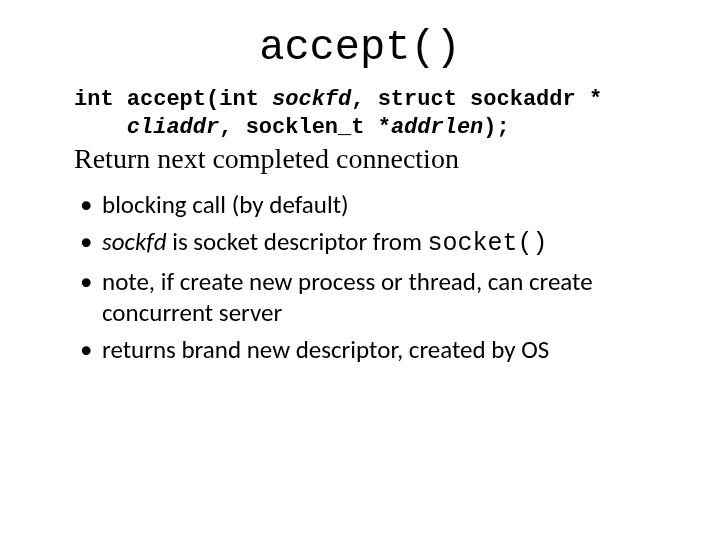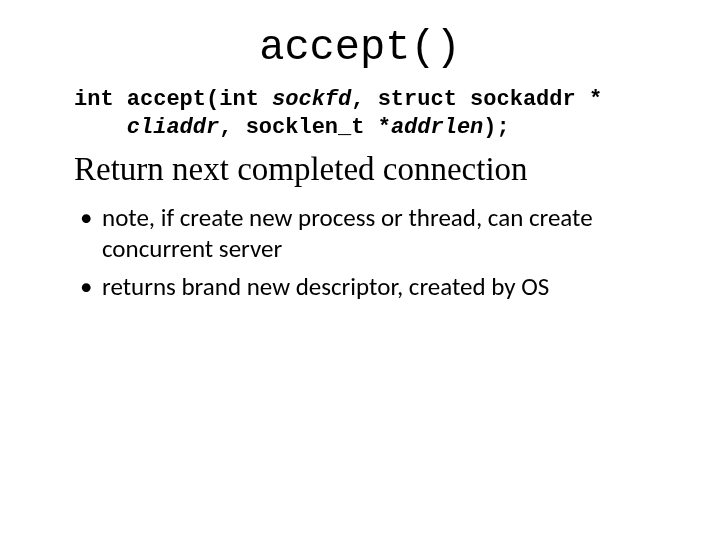--- a/index.html
+++ b/index.html
@@ -23,29 +23,29 @@
     font-size: 42px;
     text-align: center;
     margin: 6px 0 14px 0;
     letter-spacing: 0px;
   }
   .signature {
     font-family: "Courier New", Courier, monospace;
     font-size: 22px;
     line-height: 1.25;
     font-weight: bold;
-    margin: 0 0 10px 30px;
+    margin: 0 0 2px 30px;
     white-space: pre;
   }
   .signature .ital {
     font-style: italic;
   }
   .subtitle {
     font-family: "Times New Roman", Times, serif;
-    font-size: 33px;
+    font-size: 28px;
     margin: 2px 0 14px 30px;
   }
   ul.bullets {
     margin: 4px 0 0 0;
     padding: 0 0 0 36px;
     list-style: none;
   }
   ul.bullets > li {
     position: relative;
     font-size: 25px;
@@ -71,20 +71,26 @@
 
   <div class="title">accept()</div>
 
   <div class="signature"><span>int accept(int </span><span class="ital">sockfd</span><span>, struct sockaddr *</span>
 <span>    </span><span class="ital">cliaddr</span><span>, socklen_t *</span><span class="ital">addrlen</span><span>);</span></div>
 
   <div class="subtitle">Return next completed connection</div>
 
   <ul class="bullets">
     <li>
+      <span>blocking call (by default)</span>
+    </li>
+    <li>
+      <span class="ital">sockfd</span><span> is socket descriptor from </span><span class="mono">socket()</span>
+    </li>
+    <li>
       <span>note, if create new process or thread, can create concurrent server</span>
     </li>
     <li>
       <span>returns brand new descriptor, created by OS</span>
     </li>
   </ul>
 
 </div>
 
 </body></html>

